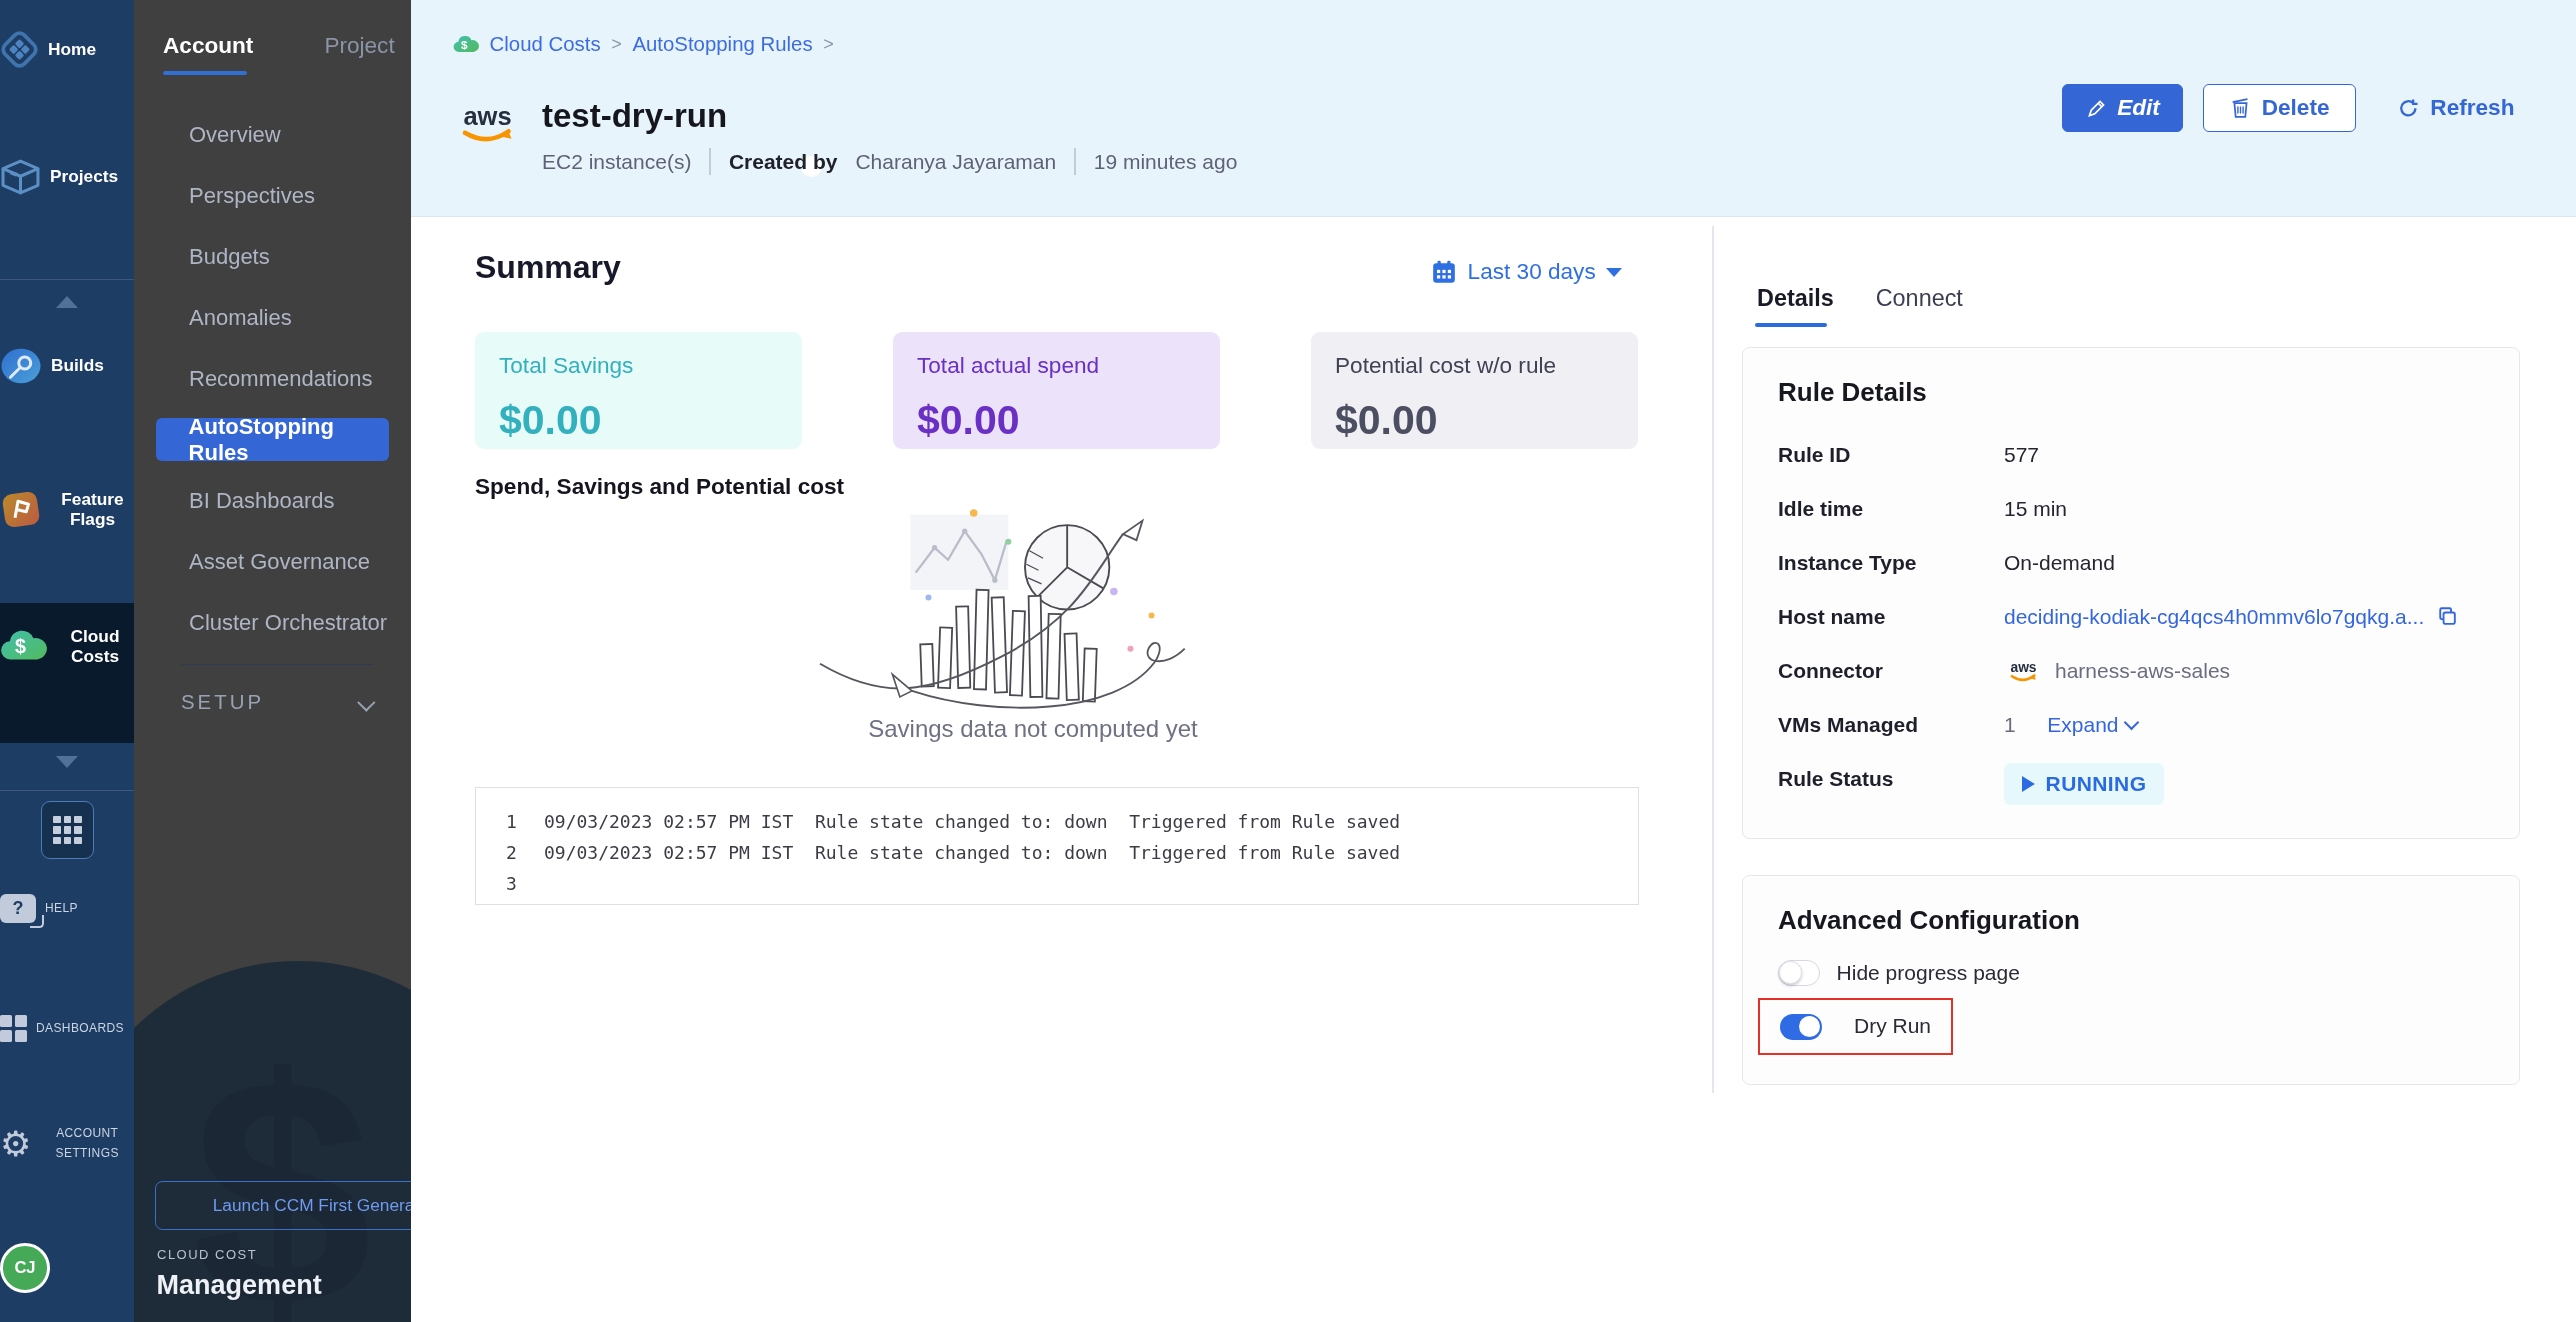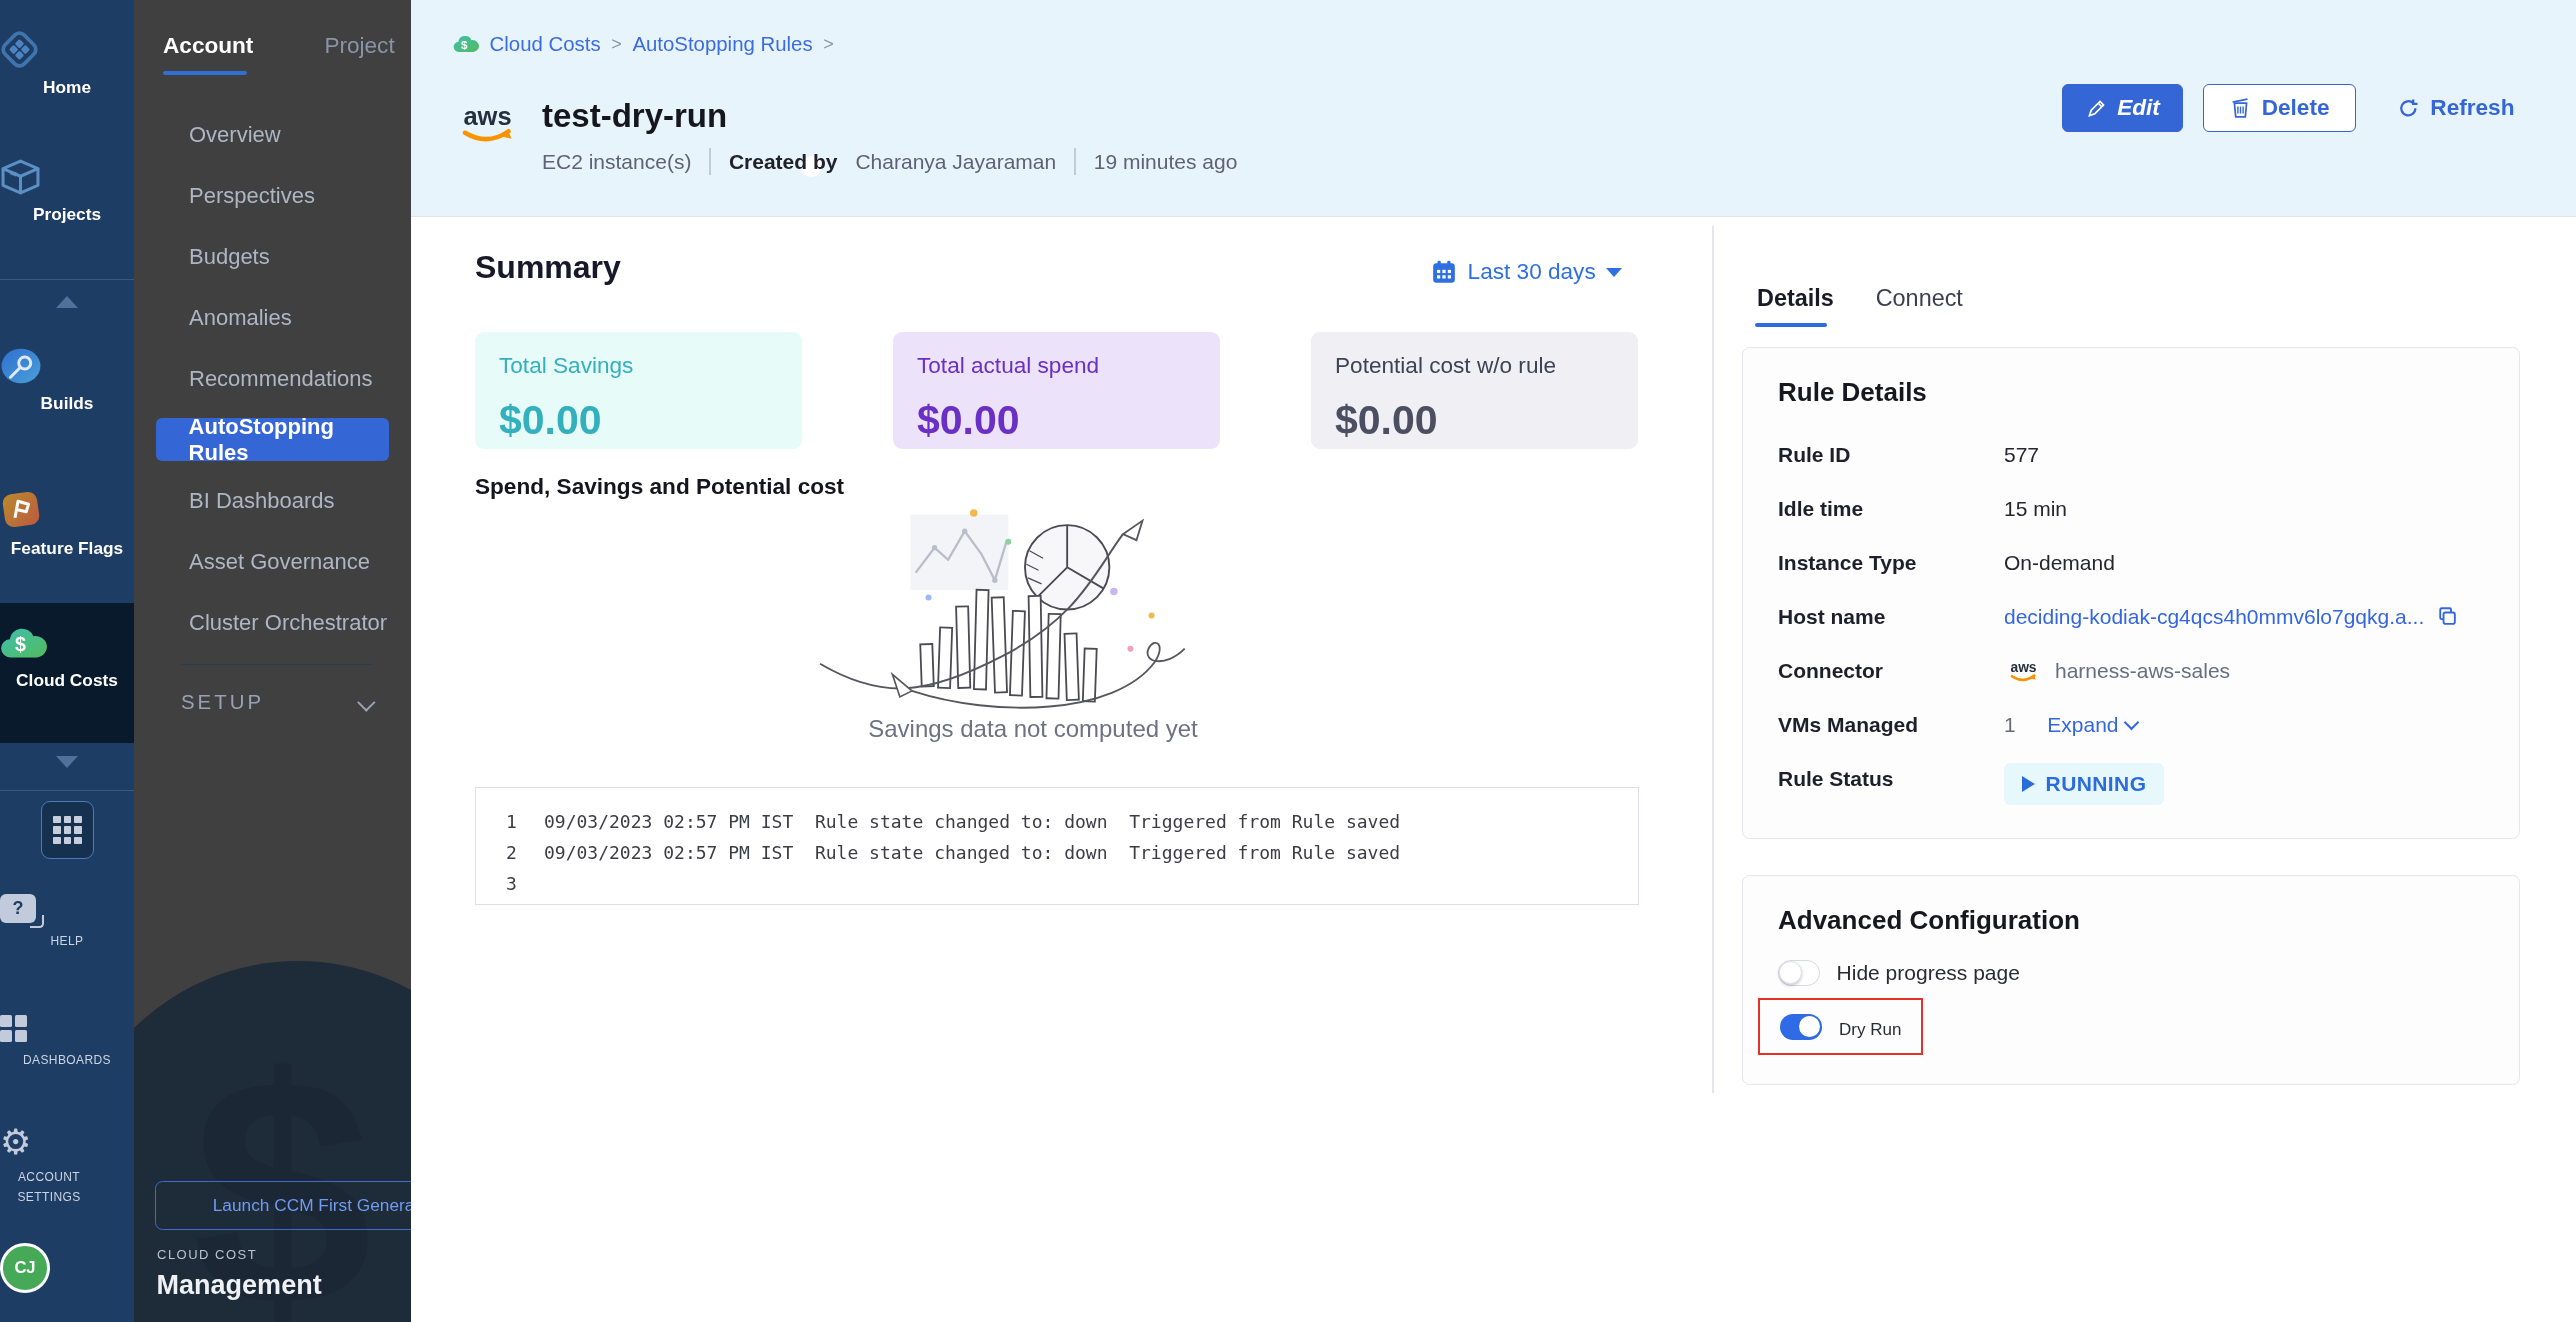--- a/index.html
+++ b/index.html
@@ -3,21 +3,21 @@
 <meta charset="utf-8">
 <style>
   html,body{margin:0;padding:0;background:#fff;}
   body{width:2576px;height:1323px;overflow:hidden;font-family:"Liberation Sans",sans-serif;}
   .app{position:relative;width:2576px;height:1323px;overflow:hidden;background:#ffffff;}
 
   
   .rail{position:absolute;left:0;top:0;width:134px;height:1323px;background:#1e3d64;z-index:5;}
   .rail-band-active{position:absolute;left:0;top:603px;width:134px;height:140px;background:#081a2c;}
   .rail-hline{position:absolute;left:0;width:134px;height:0.8px;background:rgba(255,255,255,.14);}
-  .rail-item{position:absolute;left:0;width:134px;display:flex;flex-direction:column;gap:9px;cursor:pointer;}
+  .rail-item{position:absolute;left:0;width:134px;display:flex;align-items:center;gap:9px;cursor:pointer;}
   .rail-item .rlabel{font-size:17.3px;font-weight:700;color:#ffffff;text-align:center;line-height:19.6px;}
   .rail-item .rlabel.small{font-size:12px;font-weight:400;color:#ccd5e2;letter-spacing:0.4px;}
   .tri{width:0;height:0;border-left:11.3px solid transparent;border-right:11.3px solid transparent;}
   .tri.up{border-bottom:12px solid #51719b;}
   .tri.down{border-top:12px solid #51719b;}
   .railtri{position:absolute;left:56px;cursor:pointer;}
   .gridbox{position:absolute;left:41px;width:51px;height:56px;border:1.5px solid #4d7bb5;border-radius:9px;background:rgba(8,26,44,.35);
     display:flex;align-items:center;justify-content:center;cursor:pointer;}
   .grid9{display:grid;grid-template-columns:repeat(3,7.5px);grid-template-rows:repeat(3,7.5px);gap:3px;}
   .grid9 span{background:#c6cedd;border-radius:0.8px;}
@@ -110,21 +110,21 @@
   .chev-blue{display:inline-block;width:9px;height:9px;border-right:2.3px solid #3466e0;border-bottom:2.3px solid #3466e0;transform:rotate(45deg);margin-top:-4.5px;}
   .runpill{display:inline-flex;align-items:center;gap:10.6px;background:#e7f8fd;border-radius:6px;padding:9px 18px;margin-top:10px;}
   .play{width:0;height:0;border-top:8.3px solid transparent;border-bottom:8.3px solid transparent;border-left:13px solid #2a6ce0;}
   .runtxt{color:#2a6ce0;font-weight:700;font-size:21px;letter-spacing:0.4px;}
   .togrow{display:flex;align-items:center;gap:16.6px;margin-top:24px;font-size:21px;color:#2a2b35;}
   .tgl{width:42px;height:26px;border-radius:13.6px;position:relative;flex:none;cursor:pointer;box-sizing:border-box;}
   .tgl.on{background:#2e6be4;}
   .tgl.on::after{content:"";position:absolute;right:2.3px;top:2.3px;width:21px;height:21px;border-radius:50%;background:#fff;}
   .tgl.off{background:#fff;border:1.5px solid #d6d8e2;}
   .tgl.off::after{content:"";position:absolute;left:0;top:0;width:21px;height:21px;border-radius:50%;background:#fff;border:0.8px solid #dfe1ea;box-shadow:0 1.5px 3px rgba(40,40,60,.25);}
-  .redbox{display:inline-flex;align-items:flex-end;gap:17px;border:2.3px solid #e63226;padding:13.6px 19.6px;margin-left:-19.6px;margin-top:12px;font-size:17px;color:#2a2b35;}
+  .redbox{display:inline-flex;align-items:flex-start;gap:32px;border:2.3px solid #e63226;padding:13.6px 19.6px;margin-left:-19.6px;margin-top:12px;font-size:21px;color:#2a2b35;}
 
   svg{display:block;}
 </style>
 </head>
 <body>
 
 <div class="app">
 
   <aside class="rail">
     <div class="rail-band-active"></div>

